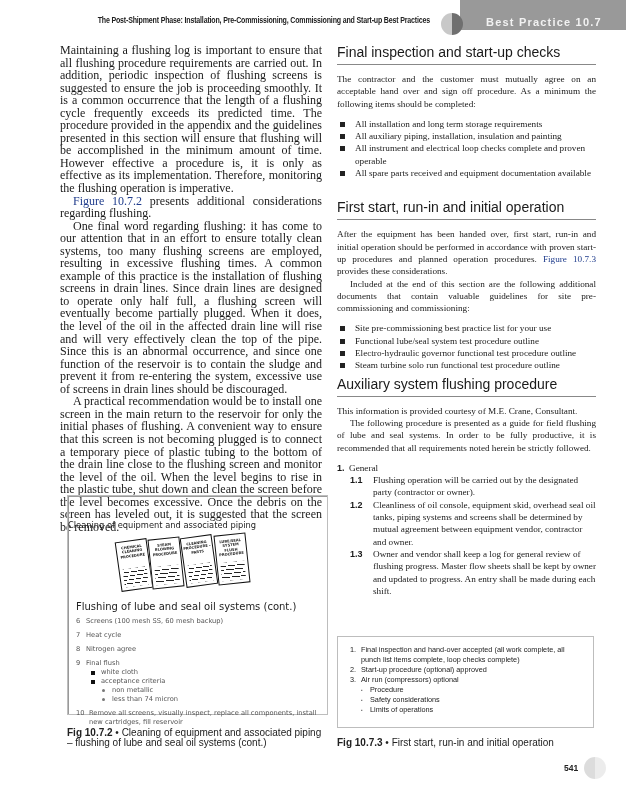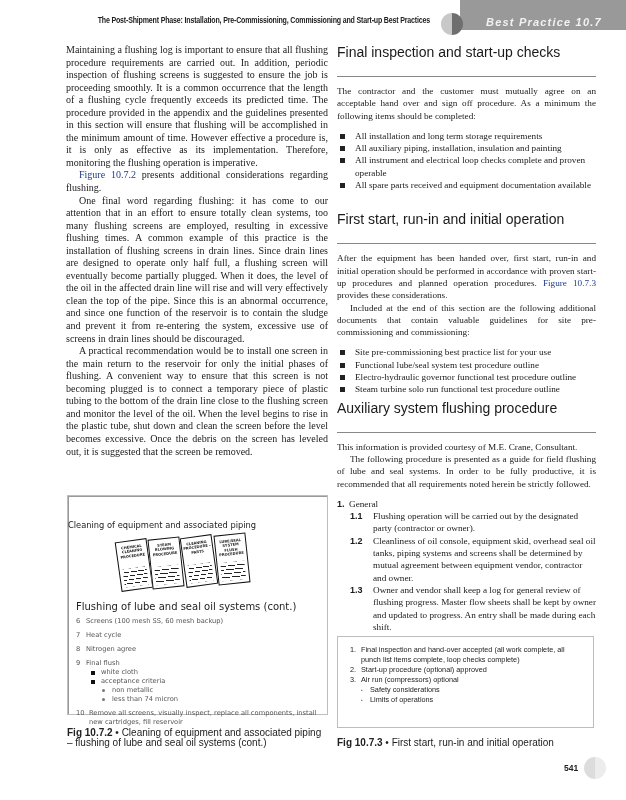--- a/index.html
+++ b/index.html
@@ -3,30 +3,30 @@
 <meta charset="utf-8">
 <style>
   html, body { margin:0; padding:0; }
   body { width:626px; height:800px; background:#fff; position:relative; overflow:hidden; color:#1a1a1a; }
   .serif { font-family: "Liberation Serif", "DejaVu Serif", serif; }
 
   
   .hdr-band { position:absolute; left:460px; top:0; width:166px; height:30px; background:#999; }
   .hdr-title { position:absolute; left:0; top:16px; width:430px; text-align:right; font-size:8.2px; font-family:"Liberation Sans", sans-serif; font-weight:bold; letter-spacing:-0.2px; transform:scaleX(0.86); transform-origin:right; color:#222; }
   .hdr-circle { position:absolute; left:441px; top:13px; width:22px; height:22px; border-radius:50%; background:linear-gradient(90deg,#c8c8c8 50%,#6f6f6f 50%); }
-  .hdr-bp { position:absolute; left:486px; top:16px; font-size:11px; font-weight:bold; color:#f2f2f2; letter-spacing:1.2px; font-family:"Liberation Sans", sans-serif;font-style:italic; }
+  .hdr-bp { position:absolute; left:486px; top:16px; font-size:11px; font-weight:bold; color:#f2f2f2; letter-spacing:1.2px; font-family:"Liberation Sans", sans-serif; }
 
   
-  .col-left { position:absolute; left:66px; top:44px; width:262px; font-size:10px; line-height:12.55px; text-align:justify; }
+  .col-left { position:absolute; left:60px; top:44px; width:262px; font-size:12px; line-height:12.55px; text-align:justify; }
   .col-left p { margin:0; }
   .col-left p.ind { text-indent:13px; }
   .link { color:#1f3c8c; }
 
   .col-right { position:absolute; left:337px; top:44px; width:259px; font-size:9.2px; line-height:12.3px; }
-  .h2 { font-family:"Liberation Sans", sans-serif; font-size:14px; color:#1a1a1a; padding-bottom:15px; border-bottom:1px solid #888; margin:0 0 8px 0; line-height:17px; }
+  .h2 { font-family:"Liberation Sans", sans-serif; font-size:14px; color:#1a1a1a; padding-bottom:3px; border-bottom:1px solid #888; margin:0 0 8px 0; line-height:17px; }
   .para { text-align:justify; margin:0; }
   .para.ind { text-indent:13px; }
   ul.sq { list-style:none; padding:0; margin:8px 0 0 0; }
   ul.sq li { position:relative; padding-left:18px; }
   ul.sq li::before { content:""; position:absolute; left:3px; top:4px; width:5px; height:5px; background:#222; }
   .num-item { position:relative; padding-left:12px; }
   .num-item .n { position:absolute; left:0; font-family:"Liberation Sans", sans-serif; font-weight:bold; font-size:9px; }
   .sub-item { position:relative; padding-left:36px; }
   .sub-item .n { position:absolute; left:13px; font-family:"Liberation Sans", sans-serif; font-weight:bold; font-size:9px; }
 
@@ -122,19 +122,20 @@
   <div class="num-item" style="margin-top:8px;"><span class="n">1.</span><span>General</span></div>
   <div class="sub-item"><span class="n">1.1</span><span>Flushing operation will be carried out by the designated party (contractor or owner).</span></div>
   <div class="sub-item"><span class="n">1.2</span><span>Cleanliness of oil console, equipment skid, overhead seal oil tanks, piping systems and screens shall be determined by mutual agreement between equipment vendor, contractor and owner.</span></div>
   <div class="sub-item"><span class="n">1.3</span><span>Owner and vendor shall keep a log for general review of flushing progress. Master flow sheets shall be kept by owner and updated to progress. An entry shall be made during each shift.</span></div>
 </div>
 
 <div class="fig2">
   <div class="it"><span class="n">1.</span><span>Final inspection and hand-over accepted (all work complete, all punch list items complete, loop checks complete)</span></div>
   <div class="it"><span class="n">2.</span><span>Start-up procedure (optional) approved</span></div>
   <div class="it"><span class="n">3.</span><span>Air run (compressors) optional</span></div>
+  <div class="di">Procedure</div>
   <div class="di">Safety considerations</div>
   <div class="di">Limits of operations</div>
 </div>
 <div class="cap" style="left:337px;top:738px;width:259px;"><b>Fig 10.7.3</b> • <span>First start, run-in and initial operation</span></div>
 
 <div class="pagenum">541</div>
 <div class="pagecircle"></div>
 
 </body></html>

